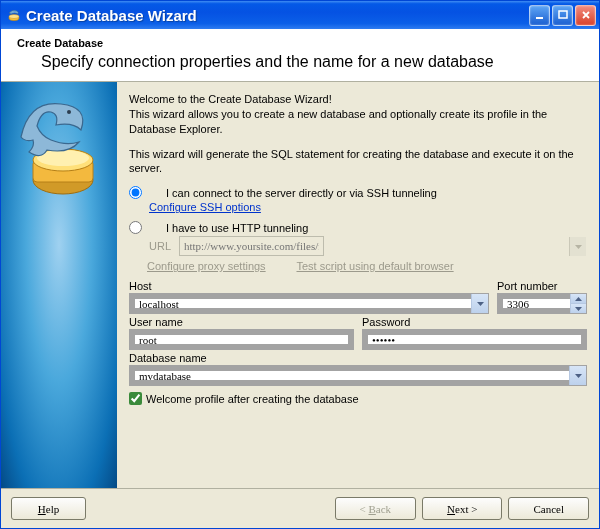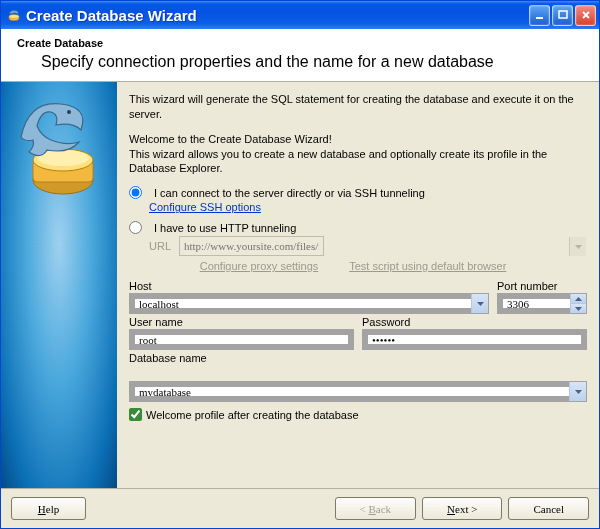--- a/index.html
+++ b/index.html
@@ -67,33 +67,33 @@
   }
   .content {
     flex: 1;
     background: #ece9d8;
     padding: 10px 12px 6px 12px;
     overflow: hidden;
     color: #000;
   }
   .content p { margin: 0 0 10px 0; line-height: 1.35; }
   
-  .radio-row { display: flex; align-items: center; gap: 8px; margin-bottom: 2px; }
+  .radio-row { display: flex; align-items: center; gap: 20px; margin-bottom: 2px; }
   .radio-row input[type=radio] { margin: 0 4px 0 0; }
   .link { color: #0033cc; text-decoration: underline; margin-left: 20px; display:inline-block; margin-bottom:8px; }
   .link.disabled { color: #9c9a8c; }
   
   .url-row { display:flex; align-items:center; gap:6px; margin-left:20px; margin-bottom:4px; }
   .url-row label { color: #9c9a8c; width: 24px; }
   .url-input {
     flex:1; height:20px; border:1px solid #bdbcad;
     background: #ece9d8; padding: 0 4px; color:#9c9a8c;
     font: 11px Tahoma;
   }
-  .link-row2 { margin-left:18px; margin-bottom:4px;text-align:center; }
+  .link-row2 { margin-left:18px; margin-bottom:4px; }
   .link-row2 .link.disabled { margin-left:0; margin-right:28px; display:inline; }
   
   .form-grid { margin-top:8px; }
   .form-row { display:flex; gap:8px; margin-bottom:2px; }
   .col { display:flex; flex-direction:column; }
   .col.host { flex: 1; }
   .col.port { width: 90px; }
   .col.half { flex: 1; }
   .col label { margin-bottom:1px; }
   .textfield {
@@ -186,25 +186,25 @@
         <ellipse cx="52" cy="88" rx="30" ry="14" fill="#d19a28" stroke="#9c6d12" stroke-width="1"></ellipse>
         <rect x="22" y="68" width="60" height="22" rx="4" fill="#f3b93e" stroke="#b57f16" stroke-width="1"></rect>
         <ellipse cx="52" cy="68" rx="30" ry="11" fill="#ffe07a" stroke="#b57f16" stroke-width="1"></ellipse>
         <ellipse cx="52" cy="66" rx="26" ry="8" fill="#fff0b0"></ellipse>
         <path d="M10 45 Q18 8 50 12 Q78 15 70 38 Q62 30 45 33 Q48 22 40 20 Q30 18 26 34 Q30 44 40 48 Q55 54 68 50 Q58 62 36 58 Q30 68 18 60 Q24 54 22 48 Q14 50 10 45 Z" fill="#8db8d8" stroke="#3a688f" stroke-width="1.2"></path>
         <circle cx="58" cy="20" r="2" fill="#2c3e50"></circle>
       </svg>
     </div>
 
     <div class="content">
-      <p>This wizard will generate the SQL statement for creating the database and execute it on the server.</p>
       <p>
         <span>Welcome to the Create Database Wizard!</span><br>
         <span>This wizard allows you to create a new database and optionally create its profile in the Database Explorer.</span>
       </p>
+      <p>This wizard will generate the SQL statement for creating the database and execute it on the server.</p>
 
       <div class="radio-row">
         <input type="radio" name="conn" checked="" style="">
         <label>I can connect to the server directly or via SSH tunneling</label>
       </div>
       <span class="link">Configure SSH options</span>
 
       <div class="radio-row">
         <input type="radio" name="conn" style="">
         <label>I have to use HTTP tunneling</label>
@@ -261,21 +261,21 @@
           <div class="col half">
             <label>User name</label>
             <input class="textfield" value="root" style="">
           </div>
           <div class="col half">
             <label>Password</label>
             <input class="textfield" value="••••••" style="">
           </div>
         </div>
         <div class="form-row">
-          <div class="col" style="flex:1;gap:16px;">
+          <div class="col" style="flex:1;">
             <label>Database name</label>
             <div class="combo-wrap">
               <input class="textfield" style="width: 100%;" value="mydatabase">
               <div class="dd-btn">
                 <svg width="7" height="4">
                     <path d="M0 0 L7 0 L3.5 4 Z" fill="#4d6185"></path>
                   </svg>
               </div>
             </div>
           </div>

